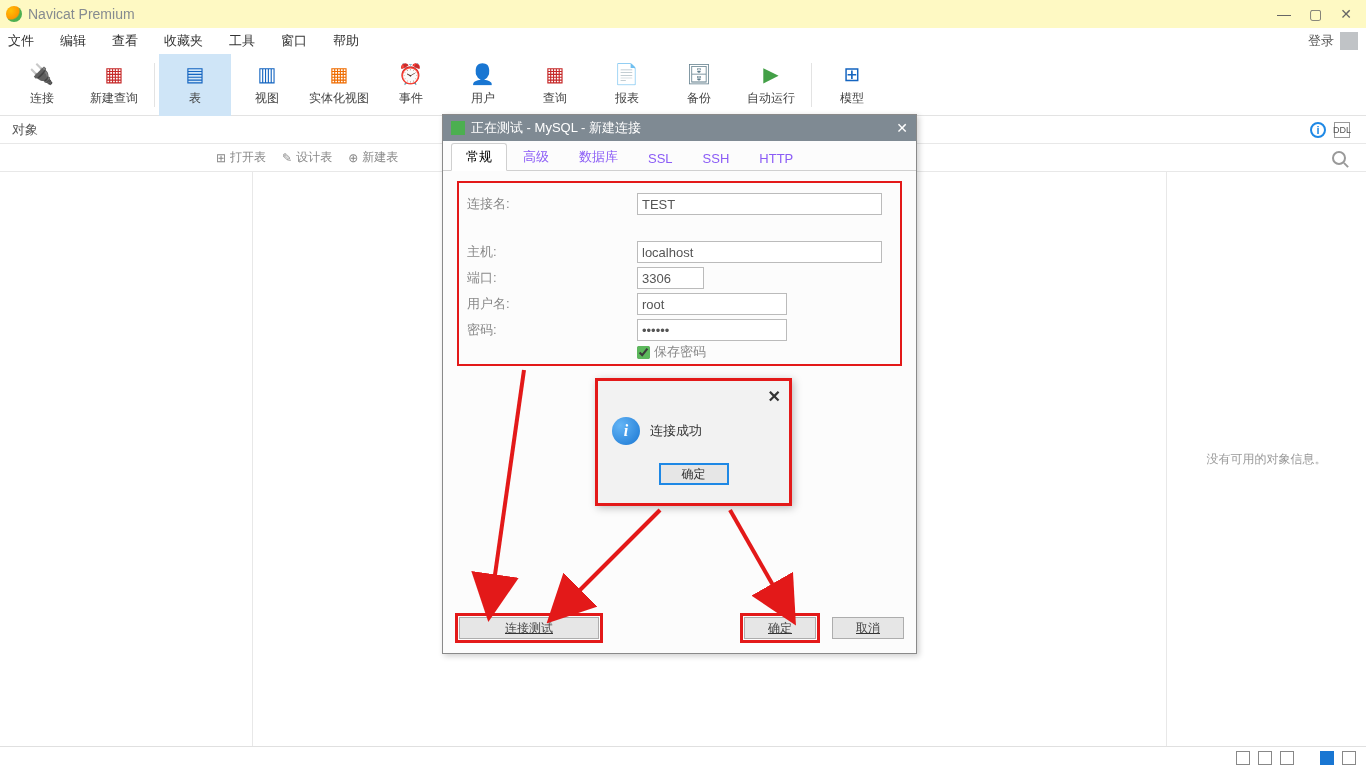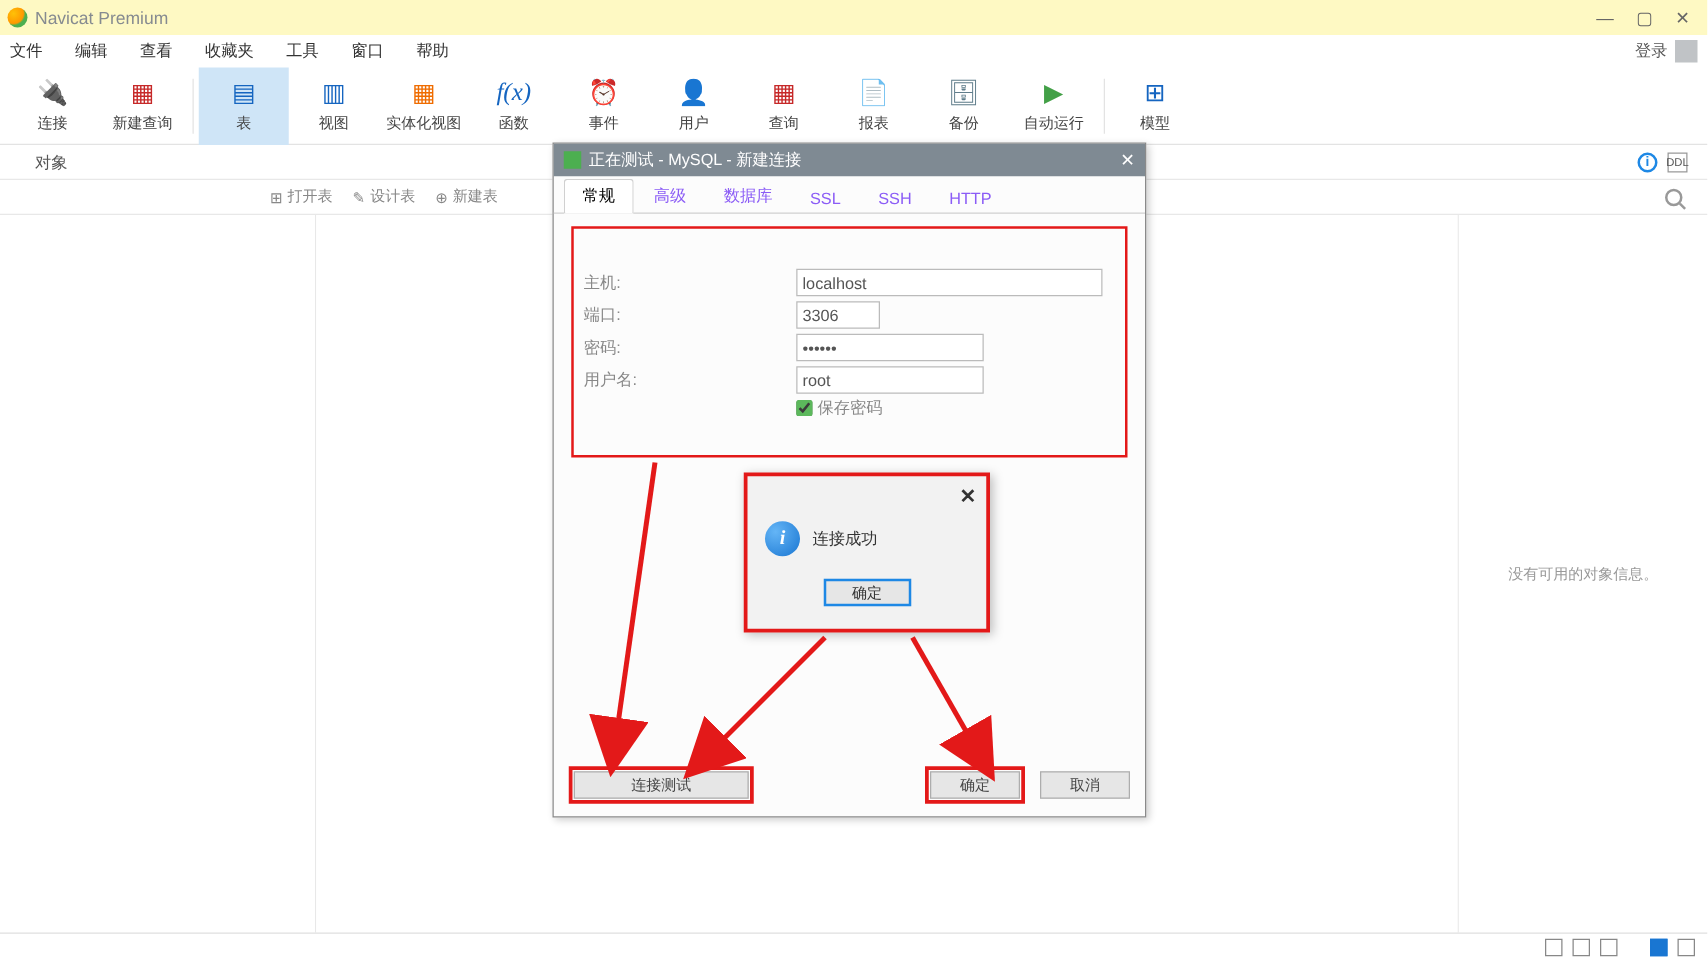--- a/index.html
+++ b/index.html
@@ -19,21 +19,21 @@
 
 
 .maintb { height: 62px; border-bottom: 1px solid #e3e3e3; display: flex; align-items: center; padding: 0 6px; }
 .tb-item { width: 72px; height: 62px; display: flex; flex-direction: column; align-items: center; justify-content: center; gap: 4px; font-size: 12px; color: #444; cursor: pointer; }
 .tb-item.active { background: #cfe5f7; }
 .tb-icon { width: 28px; height: 24px; display: flex; align-items: center; justify-content: center; font-size: 20px; }
 .tb-sep { width: 1px; height: 44px; background: #e3e3e3; margin: 0 4px; }
 
 
 .subtb-row { height: 28px; display: flex; align-items: center; border-bottom: 1px solid #e8e8e8; }
-.sidebar-title { width: 205px; padding-left: 28px; color: #555; font-size: 13px; }
+.sidebar-title { width: 205px; padding-left: 12px; color: #555; font-size: 13px; }
 .content-top { flex: 1; display: flex; align-items: center; padding-right: 16px; gap: 8px; }
 .content-top .spacer { flex: 1; }
 .small-icon { width: 16px; height: 16px; border: 1px solid #999; font-size: 9px; display: flex; align-items: center; justify-content: center; color: #555; }
 .info-icon { width: 16px; height: 16px; border-radius: 50%; border: 2px solid #1e88e5; color: #1e88e5; font-size: 11px; display: flex; align-items: center; justify-content: center; font-weight: bold; }
 
 
 .actionbar { height: 28px; display: flex; align-items: center; border-bottom: 1px solid #e8e8e8; padding-left: 210px; gap: 4px; color: #888; font-size: 12px; }
 .action-item { display: flex; align-items: center; gap: 4px; padding: 0 6px; }
 .search-wrap { margin-left: auto; margin-right: 20px;}
 .mag { width: 14px; height: 14px; border: 2px solid #999; border-radius: 50%; position: relative; }
@@ -63,21 +63,21 @@
 .redbox { border: 2px solid #e31919; padding: 8px 8px; height: 185px; }
 .form-row { display: flex; align-items: center; height: 26px; font-size: 13px; color: #888; }
 .form-row label { width: 170px; }
 .form-row input[type=text], .form-row input[type=password] { height: 22px; border: 1px solid #bbb; padding: 0 4px; font-size: 13px; color: #555; }
 .w-big { width: 245px; }
 .w-sm { width: 67px; }
 .w-mid { width: 150px; }
 .chk-row { display: flex; align-items: center; gap: 4px; margin-left: 170px; font-size: 13px; color: #888; }
 .chk-row input[type=checkbox] { width: 13px; height: 13px; accent-color: #5cb85c; }
 
-.dlg-buttons { position: absolute; left: 0; right: 0; bottom: 10px; display: flex; padding: 0 12px; gap: 12px; align-items: center; }
+.dlg-buttons { position: absolute; left: 0; right: 0; bottom: 10px; display: flex; padding: 0 12px; gap: 12px; align-items: center; text-decoration: underline; }
 .dlg-btn { width: 72px; height: 22px; background: #e6e6e6; border: 1px solid #adadad; font-size: 12px; color: #444; display: flex; align-items: center; justify-content: center; cursor: pointer; }
 .btn-test-wrap { border: 3px solid #e31919; padding: 1px; }
 .btn-ok-wrap { border: 3px solid #e31919; padding: 1px; margin-left: auto; }
 
 
 .msgbox { position: absolute; left: 595px; top: 378px; width: 197px; height: 128px; background: #f2f2f2; border: 3px solid #e31919; box-shadow: 2px 2px 8px rgba(0,0,0,0.25); }
 .msg-close { position: absolute; top: 6px; right: 8px; cursor: pointer; font-size: 16px; font-weight: bold; color: #333; }
 .msg-body { display: flex; align-items: center; gap: 10px; padding: 36px 14px 10px 14px; }
 .msg-info-icon { width: 28px; height: 28px; border-radius: 50%; background: radial-gradient(circle at 30% 30%, #64b5f6, #1976d2); display: flex; align-items: center; justify-content: center; color: #fff; font-weight: bold; font-size: 16px; font-style: italic; font-family: Georgia, serif; }
 .msg-btn-row { display: flex; justify-content: center; padding: 8px; }
@@ -143,24 +143,20 @@
     </div>
   <div class="tb-item">
       <div class="tb-icon ico-view">▥</div>
       <span>视图</span>
     </div>
   <div class="tb-item">
       <div class="tb-icon ico-mview">▦</div>
       <span>实体化视图</span>
     </div>
   <div class="tb-item">
-      <div class="tb-icon ico-fx">f(x)</div>
-      <span>函数</span>
-    </div>
-  <div class="tb-item">
       <div class="tb-icon ico-clock">⏰</div>
       <span>事件</span>
     </div>
   <div class="tb-item">
       <div class="tb-icon ico-user">👤</div>
       <span>用户</span>
     </div>
   <div class="tb-item">
       <div class="tb-icon ico-query">▦</div>
       <span>查询</span>
@@ -237,36 +233,40 @@
   <div class="dlg-tabs">
     <div class="dlg-tab active">常规</div>
     <div class="dlg-tab">高级</div>
     <div class="dlg-tab">数据库</div>
     <div class="dlg-tab">SSL</div>
     <div class="dlg-tab">SSH</div>
     <div class="dlg-tab">HTTP</div>
   </div>
   <div class="form-area">
     <div class="redbox">
+      <div class="form-row">
+        <label>连接名:</label>
+        <input type="text" class="w-big" value="TEST" style="">
+      </div>
       <div style="height:22px"></div>
       <div class="form-row">
         <label>主机:</label>
         <input type="text" class="w-big" value="localhost" style="">
       </div>
       <div class="form-row">
         <label>端口:</label>
         <input type="text" class="w-sm" value="3306" style="">
       </div>
       <div class="form-row">
+        <label>用户名:</label>
+        <input type="text" class="w-mid" value="root" style="">
+      </div>
+      <div class="form-row">
         <label>密码:</label>
         <input type="text" class="w-mid" value="••••••" style="">
-      </div>
-      <div class="form-row">
-        <label>用户名:</label>
-        <input type="text" class="w-mid" value="root" style="">
       </div>
       <div class="chk-row">
         <input type="checkbox" checked="" style="">
         <span>保存密码</span>
       </div>
     </div>
   </div>
   <div class="dlg-buttons">
     <div class="btn-test-wrap">
       <div class="dlg-btn" style="width:140px">连接测试</div>

